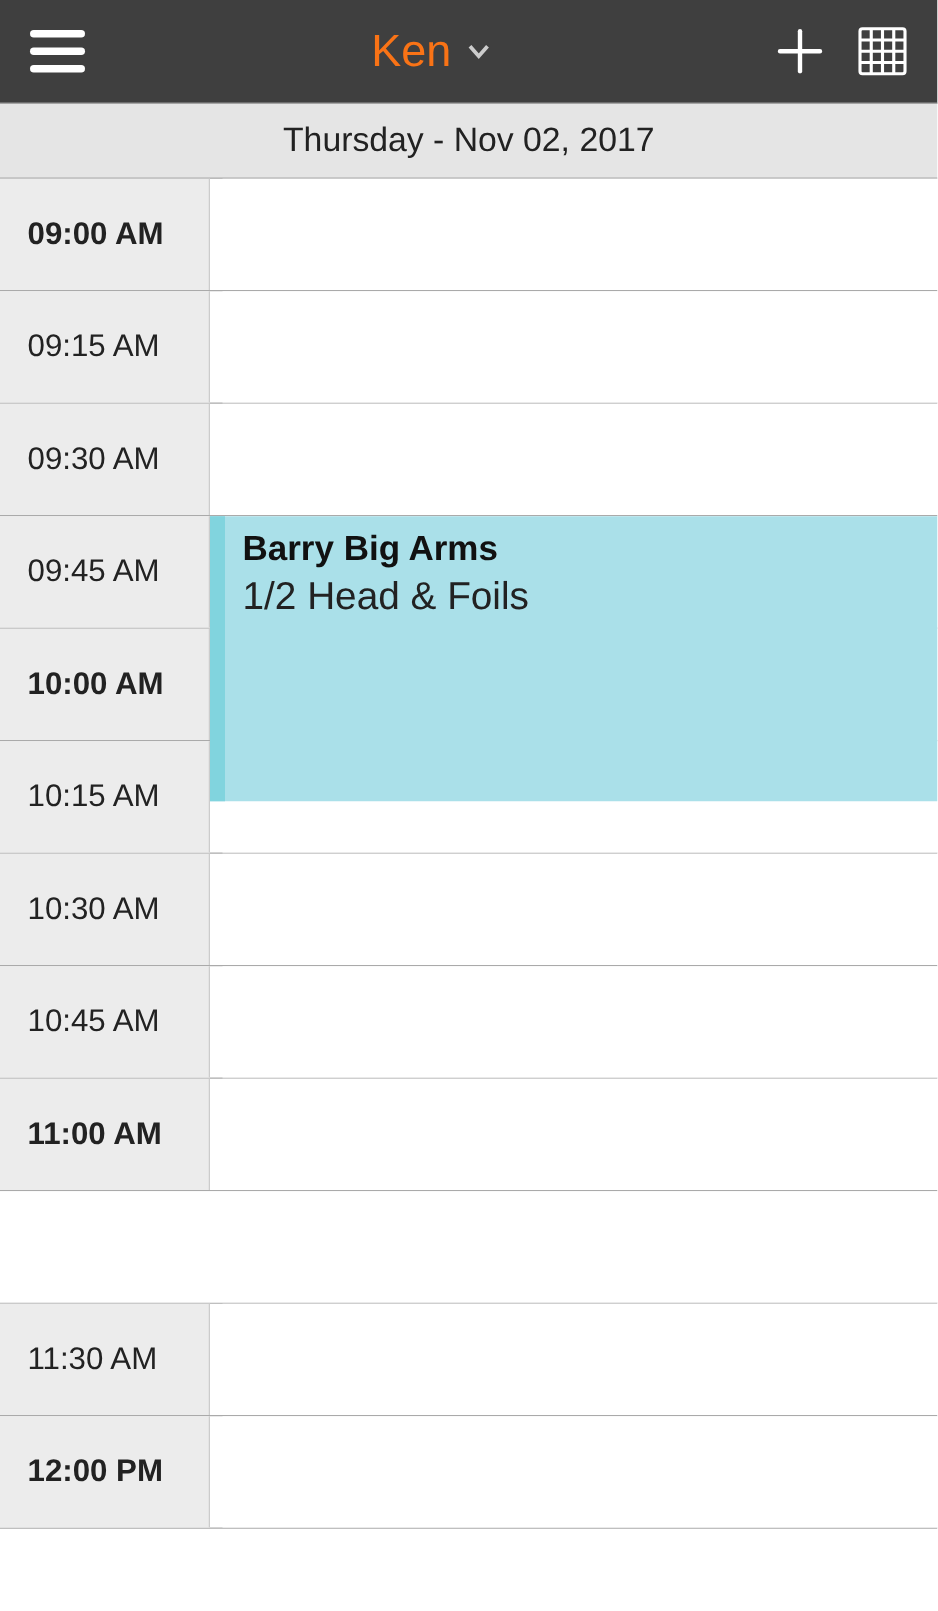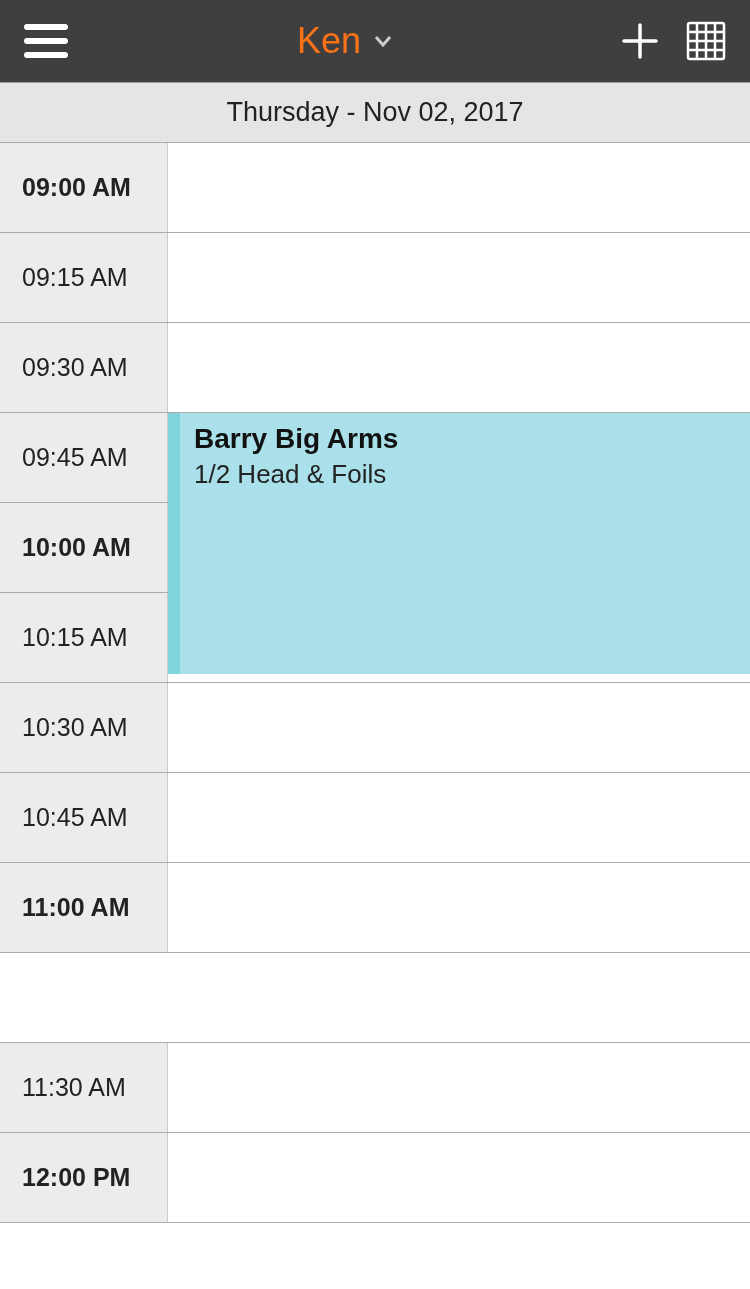--- a/index.html
+++ b/index.html
@@ -118,21 +118,21 @@
       border-left: 12px solid #81d4de;
       padding: 10px 14px;
       cursor: pointer;
     }
     .event-title {
       font-size: 28px;
       font-weight: 700;
       color: #111;
     }
     .event-subtitle {
-      font-size: 26px;
+      font-size: 31px;
       color: #222;
       margin-top: 4px;
     }
   </style>
 </head>
 <body>
 
 <div class="header">
   <div class="header-left">
     <div class="menu-icon">
@@ -215,17 +215,17 @@
       <div class="time-slot"></div>
     </div>
     <div class="time-row">
       <div class="time-label">11:30 AM</div>
       <div class="time-slot"></div>
     </div>
     <div class="time-row">
       <div class="time-label bold">12:00 PM</div>
       <div class="time-slot"></div>
     </div>
-    <div class="event-block" style="top: 270px; height: 261px;">
+    <div class="event-block" style="top: 270px; height: 228px;">
       <div class="event-title">Barry Big Arms</div>
       <div class="event-subtitle">1/2 Head &amp; Foils</div>
     </div>
   </div>
 
 </body></html>

